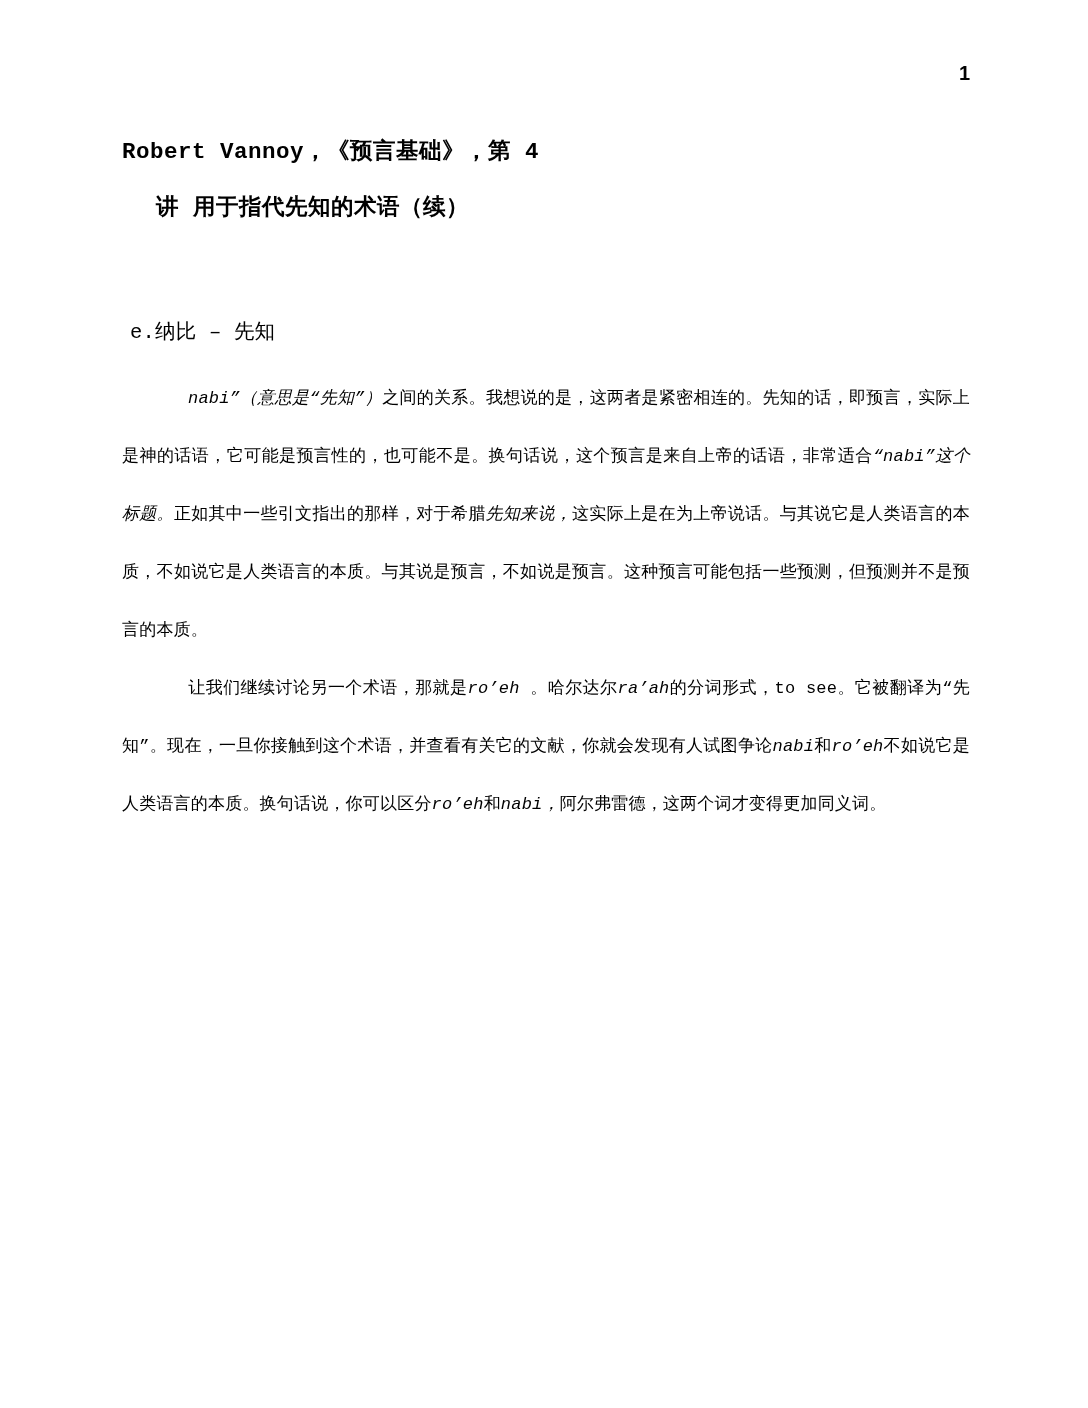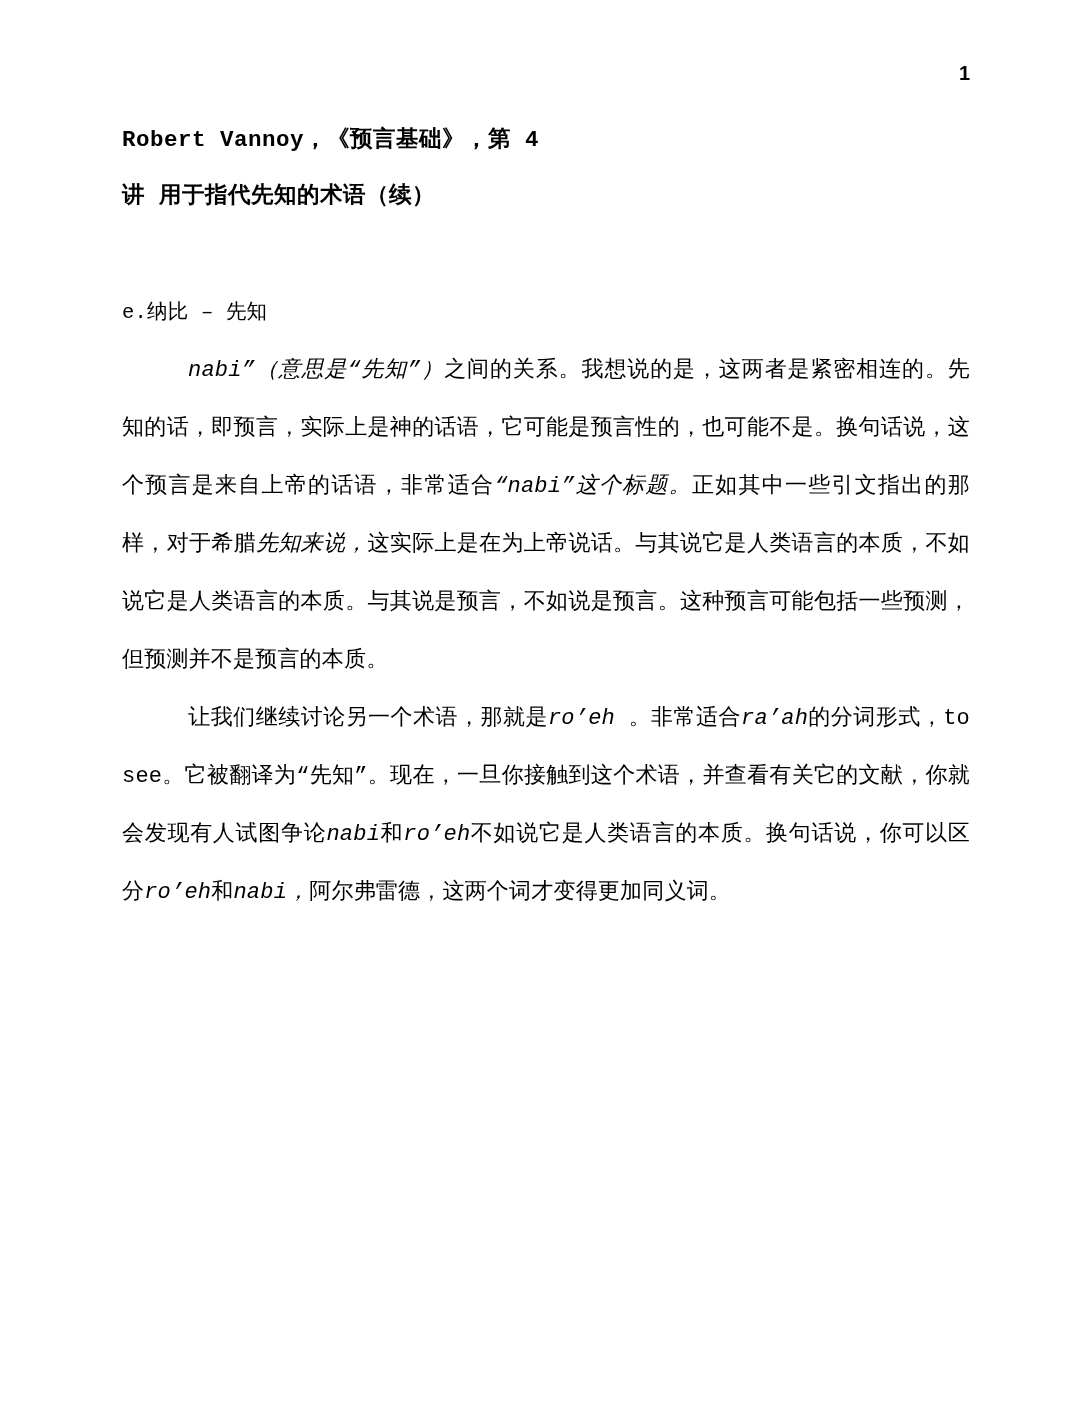--- a/index.html
+++ b/index.html
@@ -21,51 +21,52 @@
     top: 62px;
     right: 118px;
     font-family: "Liberation Sans", sans-serif;
     font-size: 20px;
     font-weight: bold;
     color: #000;
   }
   .content {
     position: absolute;
     left: 122px;
-    top: 112px;
+    top: 124px;
     width: 848px;
   }
   .doc-title {
     font-family: "Liberation Mono", monospace;
     font-size: 22.5px;
     font-weight: bold;
     line-height: 56px;
     letter-spacing: 0.5px;
     margin: 0 0 0 0;
   }
   .doc-title .line2 {
     display: block;
+    margin-left: 34px;
   }
   .spacer {
     height: 60px;
   }
   p.body {
     font-family: "Liberation Mono", monospace;
-    font-size: 22px;
+    font-size: 17px;
     line-height: 58px;
     margin: 0;
     text-align: justify;
     text-justify: inter-character;
     letter-spacing: 0.2px;
   }
   p.heading {
     font-family: "Liberation Mono", monospace;
     font-size: 20.5px;
     line-height: 58px;
-    margin: 0;
+    margin: 8px;
     letter-spacing: 0.2px;
   }
   .indent {
     display: inline-block;
     width: 66px;
   }
   i {
     font-style: italic;
   }
 </style>
@@ -83,18 +84,18 @@
       <span class="line2">讲 用于指代先知的术语（续）</span>
     </h1>
 
     <div class="spacer"></div>
 
     <p class="heading">e.纳比 – 先知</p>
 
     <p class="body"><span class="indent"></span><i>nabi”（意思是“先知”）</i><span>之间的关系。我想说的是，这两者是紧密相连的。先知的话，即预言，实际上是神的话语，它可能是预言性的，也可能不是。换句话说，这个预言是来自上帝的话语，非常适合</span><i>“nabi”这个标题。</i><span>正如其中一些引文指出的那样，对于希腊</span><i>先知来说，</i><span>这实际上是在为上帝说话。与其说它是人类语言的本质，不如说它是人类语言的本质。与其说是预言，不如说是预言。这种预言可能包括一些预测，但预测并不是预言的本质。</span></p>
 
 
-    <p class="body"><span class="indent"></span><span>让我们继续讨论另一个术语，那就是</span><i>ro’eh</i><span> 。非常适合</span><i>ra’ah</i><span>的分词形式，to see。它被翻译为“先知”。现在，一旦你接触到这个术语，并查看有关它的文献，你就会发现有人试图争论</span><i>nabi</i><span>和</span><i>ro’eh</i><span>不如说它是人类语言的本质。换句话说，你可以区分</span><i>ro’eh</i><span>和</span><i>nabi，</i><span>阿尔弗雷德，这两个词才变得更加同义词。</span></p>
+    <p class="body"><span class="indent"></span><span>让我们继续讨论另一个术语，那就是</span><i>ro’eh</i><span> 。哈尔达尔</span><i>ra’ah</i><span>的分词形式，to see。它被翻译为“先知”。现在，一旦你接触到这个术语，并查看有关它的文献，你就会发现有人试图争论</span><i>nabi</i><span>和</span><i>ro’eh</i><span>不如说它是人类语言的本质。换句话说，你可以区分</span><i>ro’eh</i><span>和</span><i>nabi，</i><span>阿尔弗雷德，这两个词才变得更加同义词。</span></p>
 
 
 
   </div>
 </div>
 
 </body></html>

